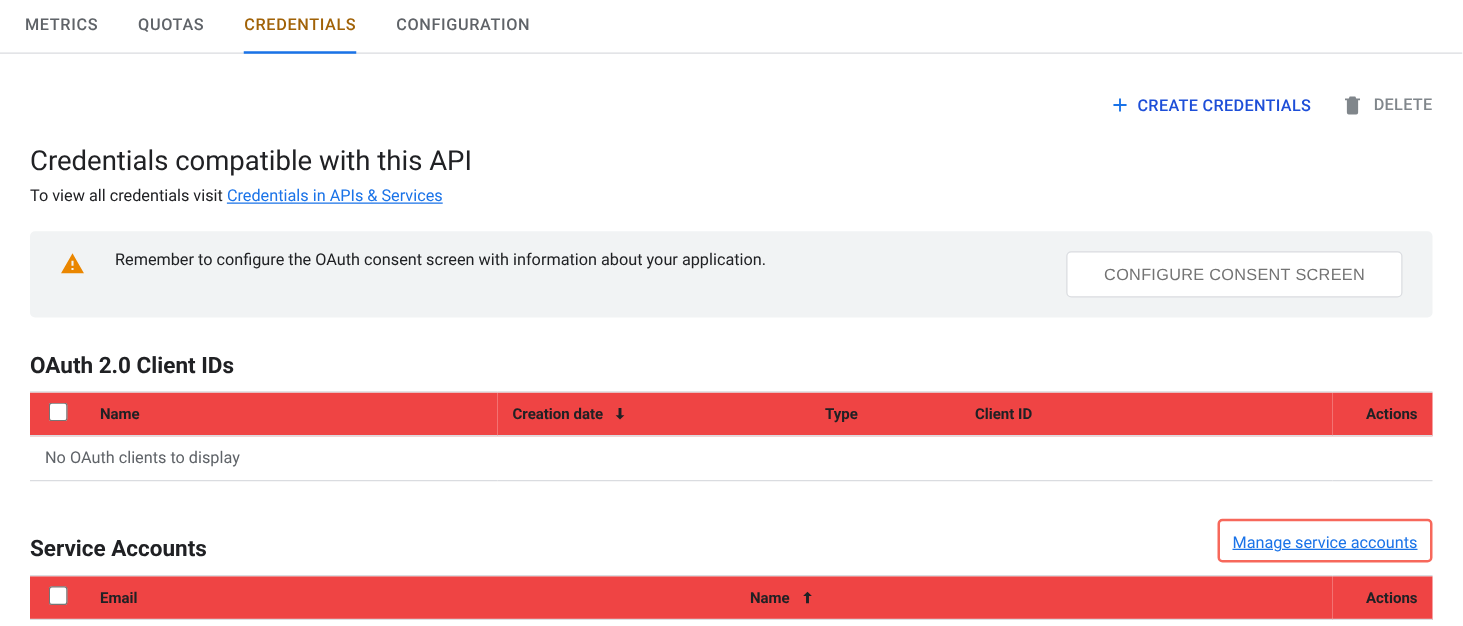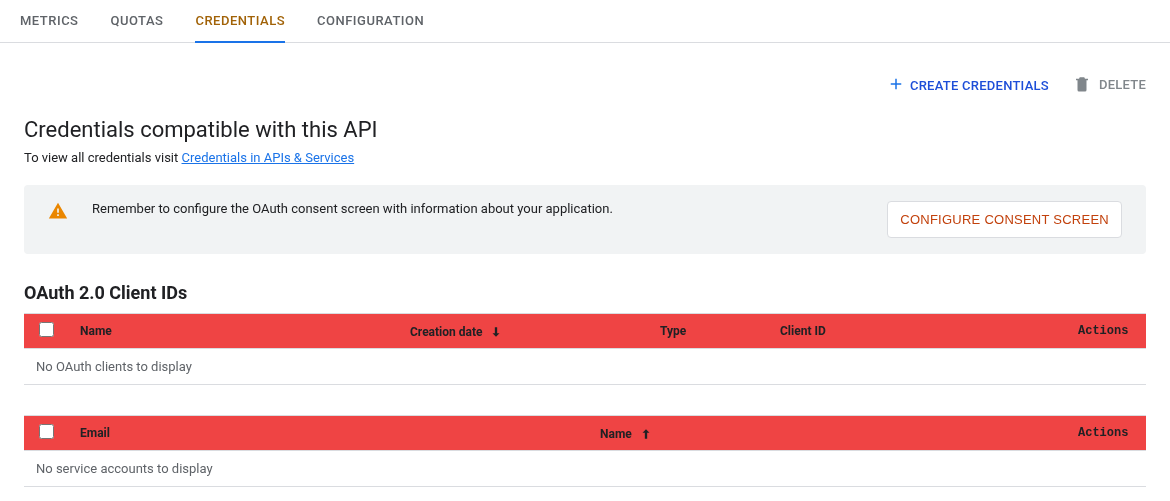--- a/index.html
+++ b/index.html
@@ -11,30 +11,30 @@
   .action-bar { display: flex; justify-content: flex-end; align-items: center; gap: 24px; padding: 8px 0 24px 0; }
   .btn-primary { display: flex; align-items: flex-end; gap: 5px; color: #1d4ed8; font-size: 13px; font-weight: 500; letter-spacing: 0.25px; cursor: pointer; }
   .btn-muted { display: flex; align-items: center; gap: 8px; color: #80868b; font-size: 13px; font-weight: 500; letter-spacing: 0.25px; cursor: pointer; }
   .icon { display: inline-flex; }
   h2.heading { font-size: 22px; font-weight: 400; color: #202124; margin-bottom: 8px; }
   .subtext { font-size: 13px; color: #202124; margin-bottom: 20px; }
   .link { color: #1a73e8; text-decoration: underline; cursor: pointer; }
   .info-bar { background: #f1f3f4; border-radius: 4px; display: flex; padding: 16px 24px; margin-bottom: 28px; }
   .warn-icon { color: #ea8600; margin-right: 24px; flex-shrink: 0; }
   .info-text { flex: 1; font-size: 13px; color: #202124; }
-  .btn-outline { background: #fff; border: 1px solid #dadce0; border-radius: 4px; color: #c2410c; font-size: 13px; font-weight: 500; letter-spacing: 0.25px; padding: 10px 12px; cursor: pointer; }
+  .btn-outline { background: #fff; border: 1px solid #dadce0; border-radius: 4px; color: #737373; font-size: 13px; font-weight: 500; letter-spacing: 0.25px; padding: 10px 29px; cursor: pointer; }
   .section-hdr-row { display: flex; justify-content: space-between; align-items: flex-end; margin-bottom: 10px; }
   h3.section-title { font-size: 18px; font-weight: 700; color: #202124; }
   .manage-link { color: #1a73e8; text-decoration: underline; font-size: 13px; cursor: pointer; }
   .highlight { border: 2px solid #f7685b; border-radius: 4px; padding: 6px 10px; }
   .tbl { width: 100%; border-collapse: collapse; }
   .tbl thead { background: #ef4444; }
   .tbl th { text-align: left; font-size: 12px; font-weight: 700; color: #202124; padding: 8px 12px; border-top: 1px solid #dadce0; border-bottom: 1px solid #dadce0; }
   .tbl th.check { width: 44px; text-align: center; }
-  .tbl th.right { text-align: left; font-family: Liberation Mono, monospace; }
+  .tbl th.right { text-align: right; }
   .tbl td { font-size: 13px; color: #5f6368; padding: 10px 12px; border-bottom: 1px solid #dadce0; }
   .tbl td.empty { color: #5f6368; }
   input[type=checkbox] { width: 15px; height: 15px; accent-color: #5f6368; cursor: pointer; }
   .sort-icon { font-size: 14px; font-weight: 700; margin-left: 4px; }
   .section-gap { height: 30px; }
 </style>
 </head>
 <body>
 
 <div class="tabs">
@@ -103,20 +103,26 @@
     </thead>
     <tbody>
       <tr>
         <td colspan="6" class="empty">No OAuth clients to display</td>
       </tr>
     </tbody>
   </table>
 
   <div class="section-gap"></div>
 
+  <div class="section-hdr-row">
+    <h3 class="section-title">Service Accounts</h3>
+    <span class="highlight">
+      <a class="manage-link">Manage service accounts</a>
+    </span>
+  </div>
   <table class="tbl">
     <thead>
       <tr>
         <th class="check">
           <input type="checkbox" style="">
         </th>
         <th style="width:520px">Email</th>
         <th>
           <span>Name</span>
           <span class="sort-icon">

